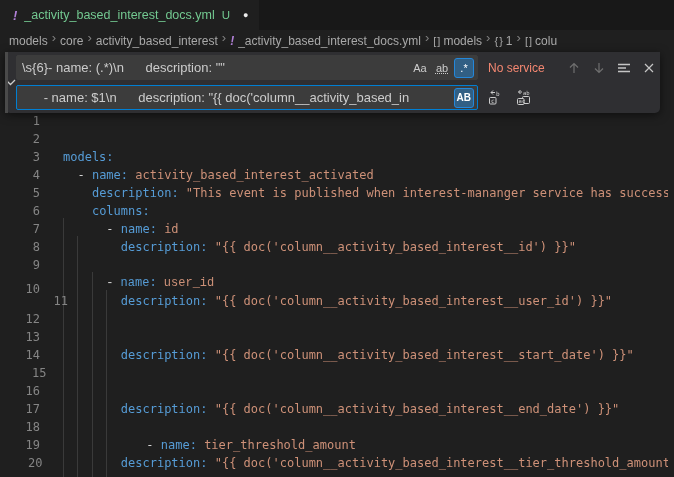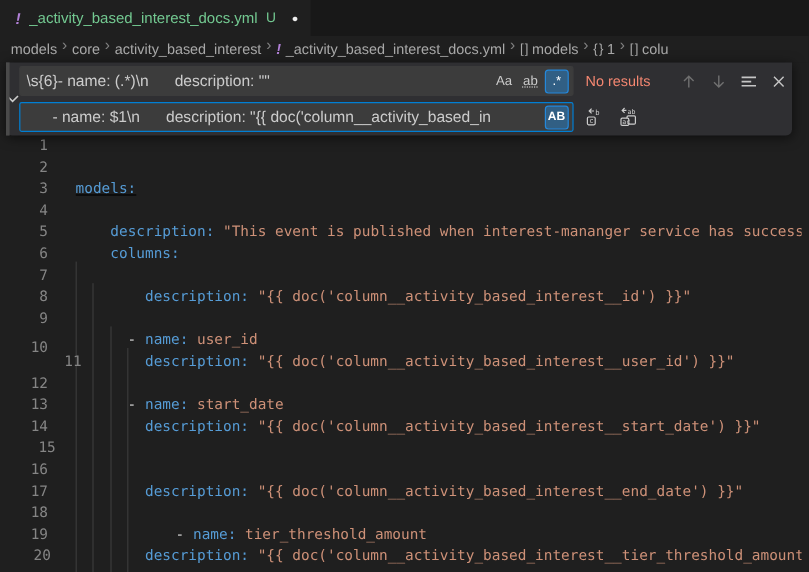--- a/index.html
+++ b/index.html
@@ -106,39 +106,40 @@
 <div class="editor" id="editor">
   <div class="indent-guide" style="left:63px;top:166px;height:306px;"></div>
   <div class="indent-guide" style="left:77px;top:184px;height:288px;"></div>
   <div class="indent-guide" style="left:92px;top:220px;height:252px;"></div>
   <div class="indent-guide" style="left:106px;top:238px;height:234px;"></div>
 
 <div class="gutter-num" style="top: 60px;">1</div>
     <div class="gutter-num" style="top: 78px;">2</div>
     <div class="code-line" style="top: 78px;"></div>
     <div class="gutter-num" style="top: 96px;">3</div>
-    <div class="code-line" style="top: 96px; text-decoration: underline;"><span class="tk-k">models:</span></div>
+    <div class="code-line" style="top: 96px;"><span class="tk-k">models:</span></div>
     <div class="gutter-num" style="top: 114px;">4</div>
+    <div class="code-line" style="top: 114px;"><span class="tk-p">  - </span><span class="tk-k">name:</span><span class="tk-s"> activity_based_interest_activated</span></div>
     <div class="gutter-num" style="top: 132px;">5</div>
     <div class="code-line" style="top: 132px;"><span class="tk-p">    </span><span class="tk-k">description:</span><span class="tk-s"> "This event is published when interest-mananger service has successfully</span></div>
     <div class="gutter-num" style="top: 150px;">6</div>
     <div class="code-line" style="top: 150px;"><span class="tk-p">    </span><span class="tk-k">columns:</span></div>
     <div class="gutter-num" style="top: 168px;">7</div>
+    <div class="code-line" style="top: 168px;"><span class="tk-p">      - </span><span class="tk-k">name:</span><span class="tk-s"> id</span></div>
     <div class="gutter-num" style="top: 186px;">8</div>
     <div class="code-line" style="top: 186px;"><span class="tk-p">        </span><span class="tk-k">description:</span><span class="tk-s"> "{{ doc('column__activity_based_interest__id') }}"</span></div>
     <div class="gutter-num" style="top: 204px;">9</div>
     <div class="code-line" style="top: 204px;"></div>
     <div class="gutter-num" style="top: 228px; text-align: right;">10</div>
-    <div class="code-line" style="top: 222px;"><span class="tk-p">      - </span><span class="tk-k">name:</span><span class="tk-s"> user_id</span></div>
+    <div class="code-line" style="top: 222px; font-family: Liberation Mono, monospace;"><span class="tk-p">      - </span><span class="tk-k">name:</span><span class="tk-s"> user_id</span></div>
     <div class="gutter-num" style="top: 240px; margin-left: 28px;">11</div>
     <div class="code-line" style="top: 240px;"><span class="tk-p">        </span><span class="tk-k">description:</span><span class="tk-s"> "{{ doc('column__activity_based_interest__user_id') }}"</span></div>
     <div class="gutter-num" style="top: 258px;">12</div>
     <div class="code-line" style="top: 258px;"></div>
     <div class="gutter-num" style="top: 276px;">13</div>
-    <div class="code-line" style="top: 276px;"><span class="tk-p">      - </span><span class="tk-k">name:</span><span class="tk-s"> start_date</span></div>
     <div class="gutter-num" style="top: 294px;">14</div>
     <div class="code-line" style="top: 294px;"><span class="tk-p">        </span><span class="tk-k">description:</span><span class="tk-s"> "{{ doc('column__activity_based_interest__start_date') }}"</span></div>
     <div class="gutter-num" style="top: 312px; padding-left: 32px;">15</div>
     <div class="code-line" style="top: 312px;"></div>
     <div class="gutter-num" style="top: 330px;">16</div>
     <div class="gutter-num" style="top: 348px;">17</div>
     <div class="code-line" style="top: 348px;"><span class="tk-p">        </span><span class="tk-k">description:</span><span class="tk-s"> "{{ doc('column__activity_based_interest__end_date') }}"</span></div>
     <div class="gutter-num" style="top: 366px;">18</div>
     <div class="code-line" style="top: 366px;"></div>
     <div class="gutter-num" style="top: 384px;">19</div>
@@ -160,21 +161,21 @@
       <div class="finput">
         <span class="txt">\s{6}- name: (.*)\n      description: ""</span>
         <span class="opts">
           <span class="opt">Aa</span>
           <span class="opt">
               <span class="ww">ab</span>
             </span>
           <span class="opt active">.*</span>
         </span>
       </div>
-      <span class="results">No results</span>
+      <span class="results">No service</span>
       <span class="nav-btn">
         <svg width="14" height="14" viewBox="0 0 14 14">
           <path d="M7 12 V3 M3 6.5 L7 2.5 L11 6.5" stroke="#6f6f6f" stroke-width="1.2" fill="none"></path>
         </svg>
       </span>
       <span class="nav-btn">
         <svg width="14" height="14" viewBox="0 0 14 14">
           <path d="M7 2 V11 M3 7.5 L7 11.5 L11 7.5" stroke="#6f6f6f" stroke-width="1.2" fill="none"></path>
         </svg>
       </span>

